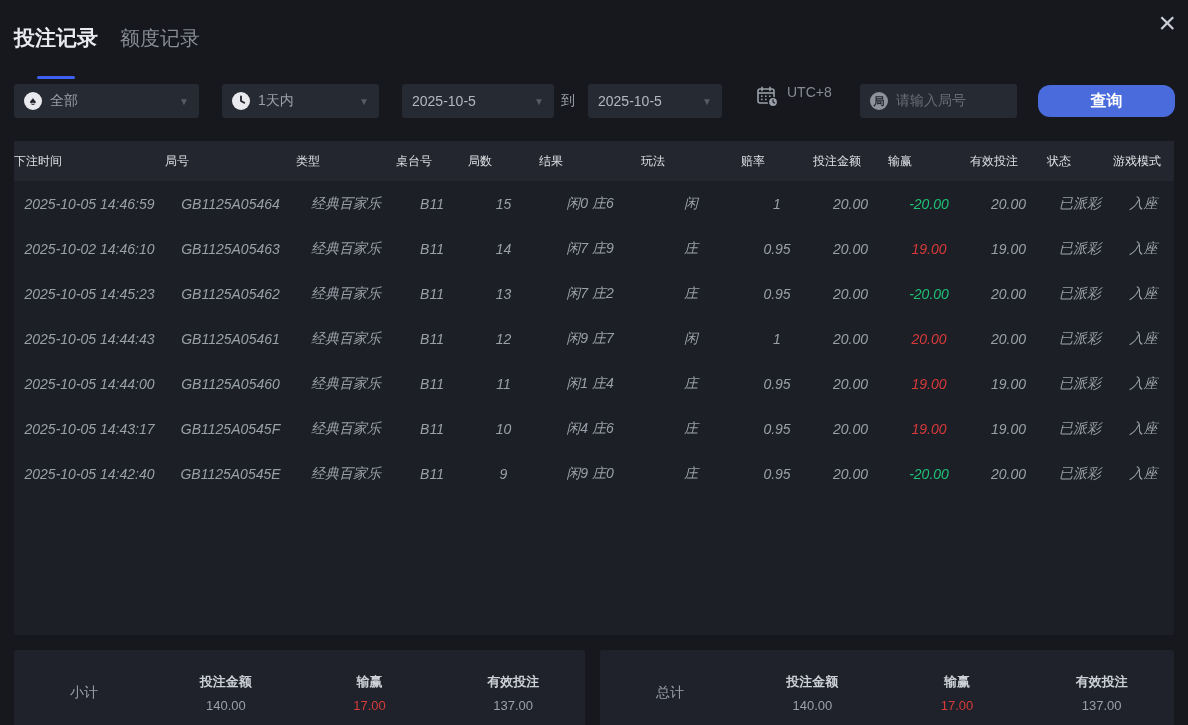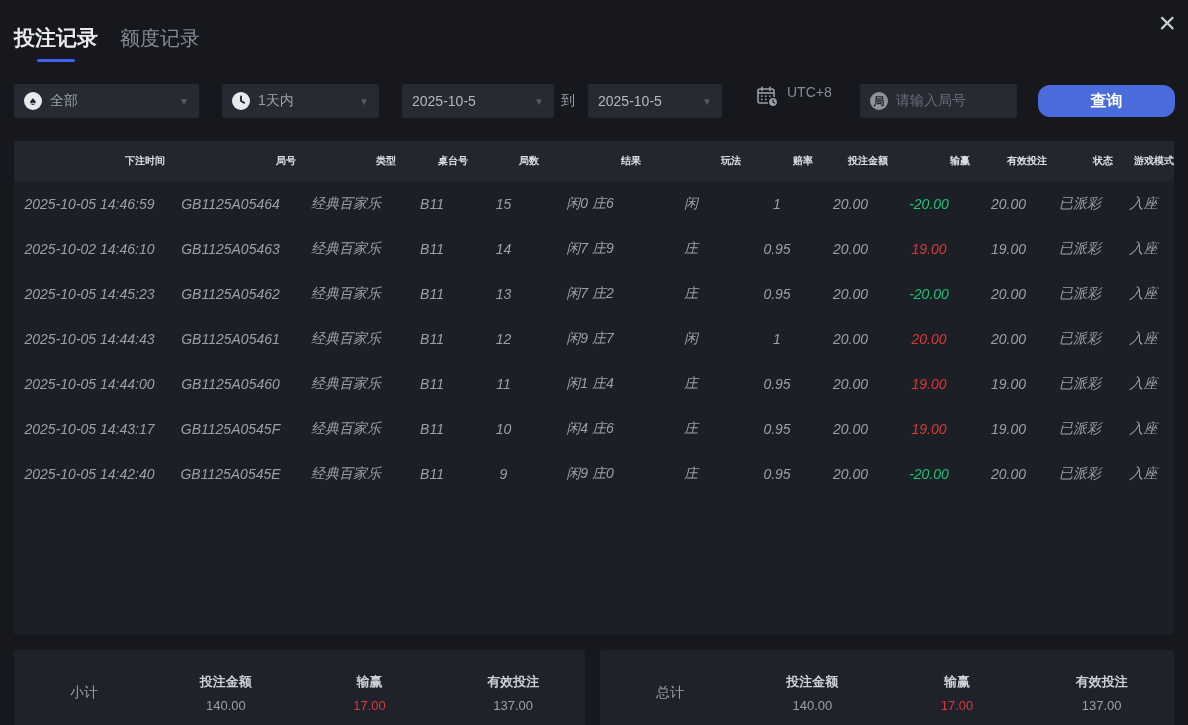--- a/index.html
+++ b/index.html
@@ -12,21 +12,21 @@
   html,body{background:#000;}
   body{font-family:"Liberation Sans","DejaVu Sans",sans-serif;}
   .page{position:relative;width:1188px;height:725px;background:var(--bg);overflow:hidden;}
 
   
   .close{position:absolute;top:8px;right:12px;font-size:30px;font-weight:300;
     color:#ccd0d6;line-height:1;cursor:pointer;}
 
   
   .tabs{position:absolute;top:24px;left:14px;display:flex;gap:22px;align-items:baseline;}
-  .tab{font-size:20px;color:#868b94;cursor:pointer;position:relative;padding-bottom:10px;}
+  .tab{font-size:20px;color:#868b94;cursor:pointer;position:relative;padding-bottom:27px;}
   .tab.active{font-size:21px;font-weight:bold;color:var(--txt-bright);}
   .tab.active::after{content:"";position:absolute;left:50%;transform:translateX(-50%);
     bottom:0;width:38px;height:3px;border-radius:2px;background:var(--accent);}
 
   
   .filter-bar{position:absolute;top:84px;left:0;width:1188px;height:34px;}
   .fctl{position:absolute;top:0;height:34px;background:var(--control);border-radius:3px;
     display:flex;align-items:center;padding:0 10px;font-size:14px;color:var(--txt);cursor:pointer;}
   .fctl .chev{margin-left:auto;font-size:10px;color:#565b66;}
   .f-select1{left:14px;width:185px;}
@@ -50,21 +50,21 @@
     margin-right:8px;flex:none;}
   .round-ico{width:18px;height:18px;border-radius:50%;background:#8d929b;color:#22252c;
     display:inline-flex;align-items:center;justify-content:center;font-size:11px;font-weight:bold;
     margin-right:8px;flex:none;}
 
   
   .table-wrap{position:absolute;top:141px;left:14px;width:1160px;height:494px;
     background:var(--panel);border-radius:2px;}
   table{width:1160px;border-collapse:collapse;table-layout:fixed;}
   thead tr{height:40px;background:var(--header);}
-  th{font-size:10px;font-weight:bold;color:#dde0e5;text-align:right;}
+  th{font-size:12px;font-weight:normal;color:#dde0e5;text-align:left;}
   tbody tr{height:45px;font-style:italic;}
   td{font-size:14px;color:var(--txt);text-align:center;white-space:nowrap;overflow:hidden;}
   td.green{color:var(--green);}
   td.red{color:var(--red);}
   col.c1{width:151px}col.c2{width:131px}col.c3{width:100px}col.c4{width:72px}
   col.c5{width:71px}col.c6{width:102px}col.c7{width:100px}col.c8{width:72px}
   col.c9{width:75px}col.c10{width:82px}col.c11{width:77px}col.c12{width:66px}col.c13{width:61px}
 
   
   .summary-row{position:absolute;top:650px;left:14px;width:1160px;display:flex;gap:15px;}

